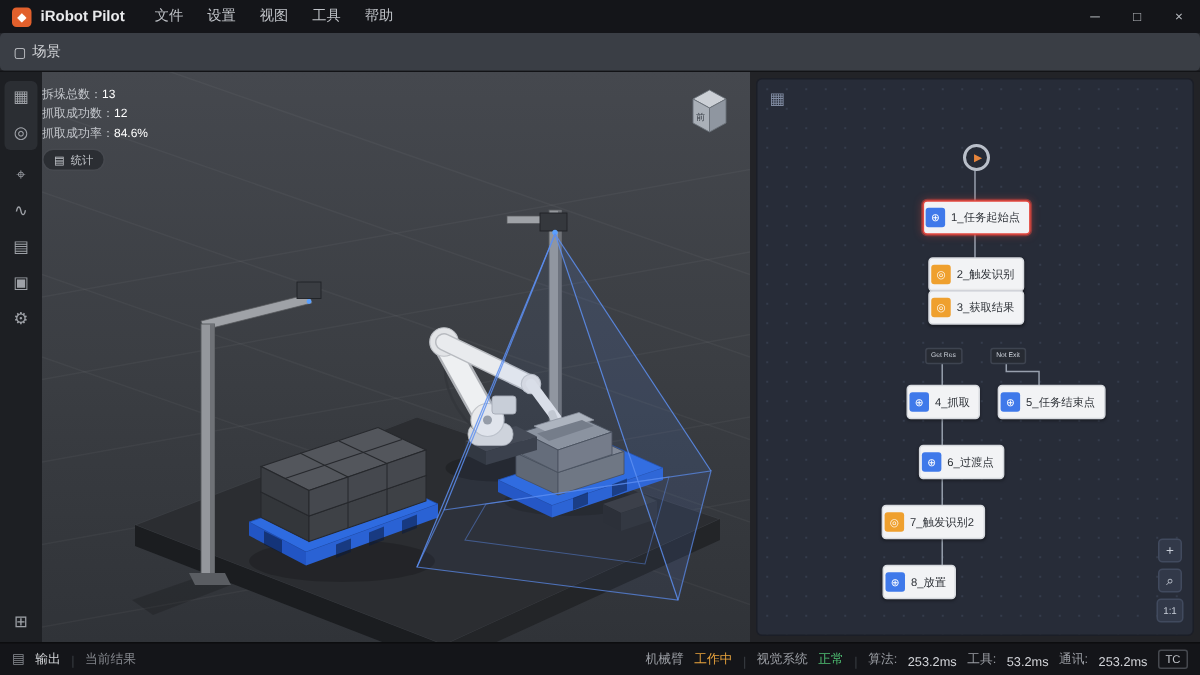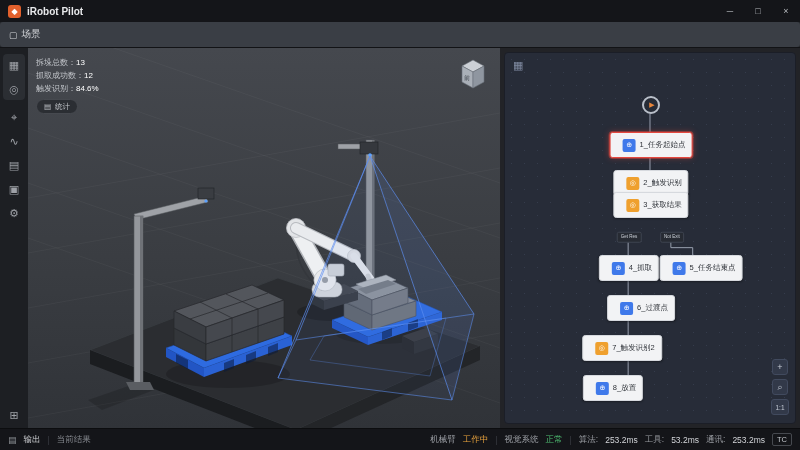--- a/index.html
+++ b/index.html
@@ -36,66 +36,73 @@
   
   .main{display:flex;height:380px;background:#222327;flex:none}
   .sidebar{width:28px;background:#1d1f23;display:flex;flex-direction:column;align-items:center;padding:6px 0;gap:10px;flex:none}
   .side-group{background:#2b2e33;border-radius:4px;padding:4px 0;display:flex;flex-direction:column;gap:10px;width:22px;align-items:center}
   .sicon{color:#9ea1a7;font-size:11px;line-height:14px;width:18px;text-align:center;cursor:pointer}
   .sspacer{flex:1}
 
   
   .viewport{flex:1;position:relative;background:linear-gradient(180deg,#45484e 0%,#3a3d42 55%,#303338 100%);overflow:hidden}
   .scene{position:absolute;inset:0;width:100%;height:100%}
-  .stats{position:absolute;left:8px;top:8px;font-size:8px;color:#c3c6cb;line-height:13px}
+  .stats{position:absolute;left:0;top:8px;font-size:8px;color:#c3c6cb;line-height:13px}
   .stats b{color:#fff;font-weight:normal}
   .stats-chip{margin-top:4px;display:inline-flex;align-items:center;gap:4px;background:#2b2e33;border:1px solid #46494f;border-radius:8px;height:15px;padding:0 7px;font-size:7.5px;color:#c3c6cb;cursor:pointer}
   .viewcube{position:absolute;right:10px;top:8px;width:34px;height:36px;cursor:pointer}
 
   
   .flowwrap{width:300px;padding:4px;flex:none}
   .flowpanel{position:relative;width:292px;height:372px;background-color:#272c38;border:1px solid #1b1e27;border-radius:4px;
              background-image:radial-gradient(#353c4c 0.8px,transparent 0.9px);background-size:13px 13px;overflow:hidden}
   .flow-hicon{position:absolute;left:8px;top:6px;color:#7f8aa0;font-size:11px;cursor:pointer}
   .edges{position:absolute;inset:0;pointer-events:none}
   .fstart{position:absolute;width:18px;height:18px;border-radius:50%;background:#262b36;border:2px solid #b9bfc9;transform:translate(-50%,-50%);
           display:flex;align-items:center;justify-content:center;color:#e8863c;font-size:7px;padding-left:2px;cursor:pointer}
   .fnode{position:absolute;transform:translate(-50%,-50%);height:23px;background:#f2f3f5;border:1px solid #d6d9de;border-radius:3px;
-         display:inline-flex;align-items:center;gap:4px;padding:12px;padding-right:6px;font-size:7.5px;color:#2e3238;white-space:nowrap;
+         display:inline-flex;align-items:center;gap:4px;padding:1px;padding-right:6px;font-size:7.5px;color:#2e3238;white-space:nowrap;
          box-shadow:0 1px 2px rgba(0,0,0,.35);cursor:pointer}
   .fnode .nicon{width:13px;height:13px;border-radius:2px;color:#fff;font-size:7px;display:flex;align-items:center;justify-content:center;flex:none}
   .fnode.blue .nicon{background:#3f79ea}
   .fnode.orange .nicon{background:#efa02e}
   .fnode.selected{border-color:#e5483f;box-shadow:0 0 0 1px rgba(229,72,63,.45),0 0 6px rgba(229,72,63,.4)}
   .fport{position:absolute;transform:translate(-50%,-50%);background:#272b33;border:1px solid #3e4450;color:#ced3db;font-size:4.5px;line-height:1;
          padding:2px 3px;border-radius:2px;white-space:nowrap;cursor:pointer}
   .zoomstack{position:absolute;right:6px;bottom:8px;display:flex;flex-direction:column;gap:4px;align-items:center}
   .zbtn{width:16px;height:16px;background:#323949;border:1px solid #414a5e;border-radius:3px;color:#c7cdd7;font-size:9px;display:flex;align-items:center;justify-content:center;cursor:pointer}
   .zbtn.reset{font-size:6.5px;width:18px}
 
   
   .statusbar{height:22px;background:#141519;border-top:1px solid #0c0d0f;display:flex;align-items:center;padding:0 8px;font-size:8.5px;color:#9a9da3;gap:7px;flex:none}
   .sb-icon{font-size:9px;color:#8a8d93}
   .sb-tab{color:#d5d7da;cursor:pointer}
   .sb-tab.dim{color:#84878d}
   .sb-sep{color:#3a3d43}
-  .sb-right{margin-left:auto;display:flex;align-items:center;gap:7px}
+  .sb-right{margin-left:auto;display:flex;align-items:flex-end;gap:7px}
   .state-warn{color:#e8a33d}
   .state-ok{color:#4fbf73}
   .sb-val{color:#d2d4d8}
   .sb-chip{border:1px solid #46494f;border-radius:2px;padding:0 4px;font-size:7.5px;color:#c3c6cb;height:13px;line-height:12px;cursor:pointer}
 </style>
 </head>
 <body>
 
 <div class="window">
 
   <div class="titlebar">
     <span class="logo">◆</span>
     <span class="appname">iRobot Pilot</span>
+    <nav class="menus">
+      <span class="menu">文件</span>
+      <span class="menu">设置</span>
+      <span class="menu">视图</span>
+      <span class="menu">工具</span>
+      <span class="menu">帮助</span>
+    </nav>
     <div class="winbtns">
       <span class="winbtn">─</span>
       <span class="winbtn">□</span>
       <span class="winbtn">×</span>
     </div>
   </div>
 
   <div class="toolbar">
     <span class="proj-icon">▣</span>
     <span class="proj-name">拆垛典型工程</span>
@@ -273,21 +280,21 @@
             <line x1="342" y1="108" x2="424" y2="352"></line>
               <line x1="342" y1="108" x2="250" y2="330"></line>
           </g>
           <polygon points="296,288 418,270 402,328 282,312" fill="none" stroke="#5d8ff2" stroke-opacity="0.45" stroke-width="0.7"></polygon>
         </g>
       </svg>
 
       <div class="stats">
         <div><span>拆垛总数：</span><b>13</b></div>
         <div><span>抓取成功数：</span><b>12</b></div>
-        <div><span>触发识别：</span><b>84.6%</b></div>
+        <div><span>抓取成功率：</span><b>84.6%</b></div>
         <div>
           <span class="stats-chip">
             <span>▤</span>
             <span>统计</span>
           </span>
         </div>
       </div>
 
       <svg class="viewcube" viewBox="0 0 34 36">
         <polygon points="6,10 17,4 28,10 17,16" fill="#ccd0d6" stroke="#6a7078" stroke-width="0.6"></polygon>

